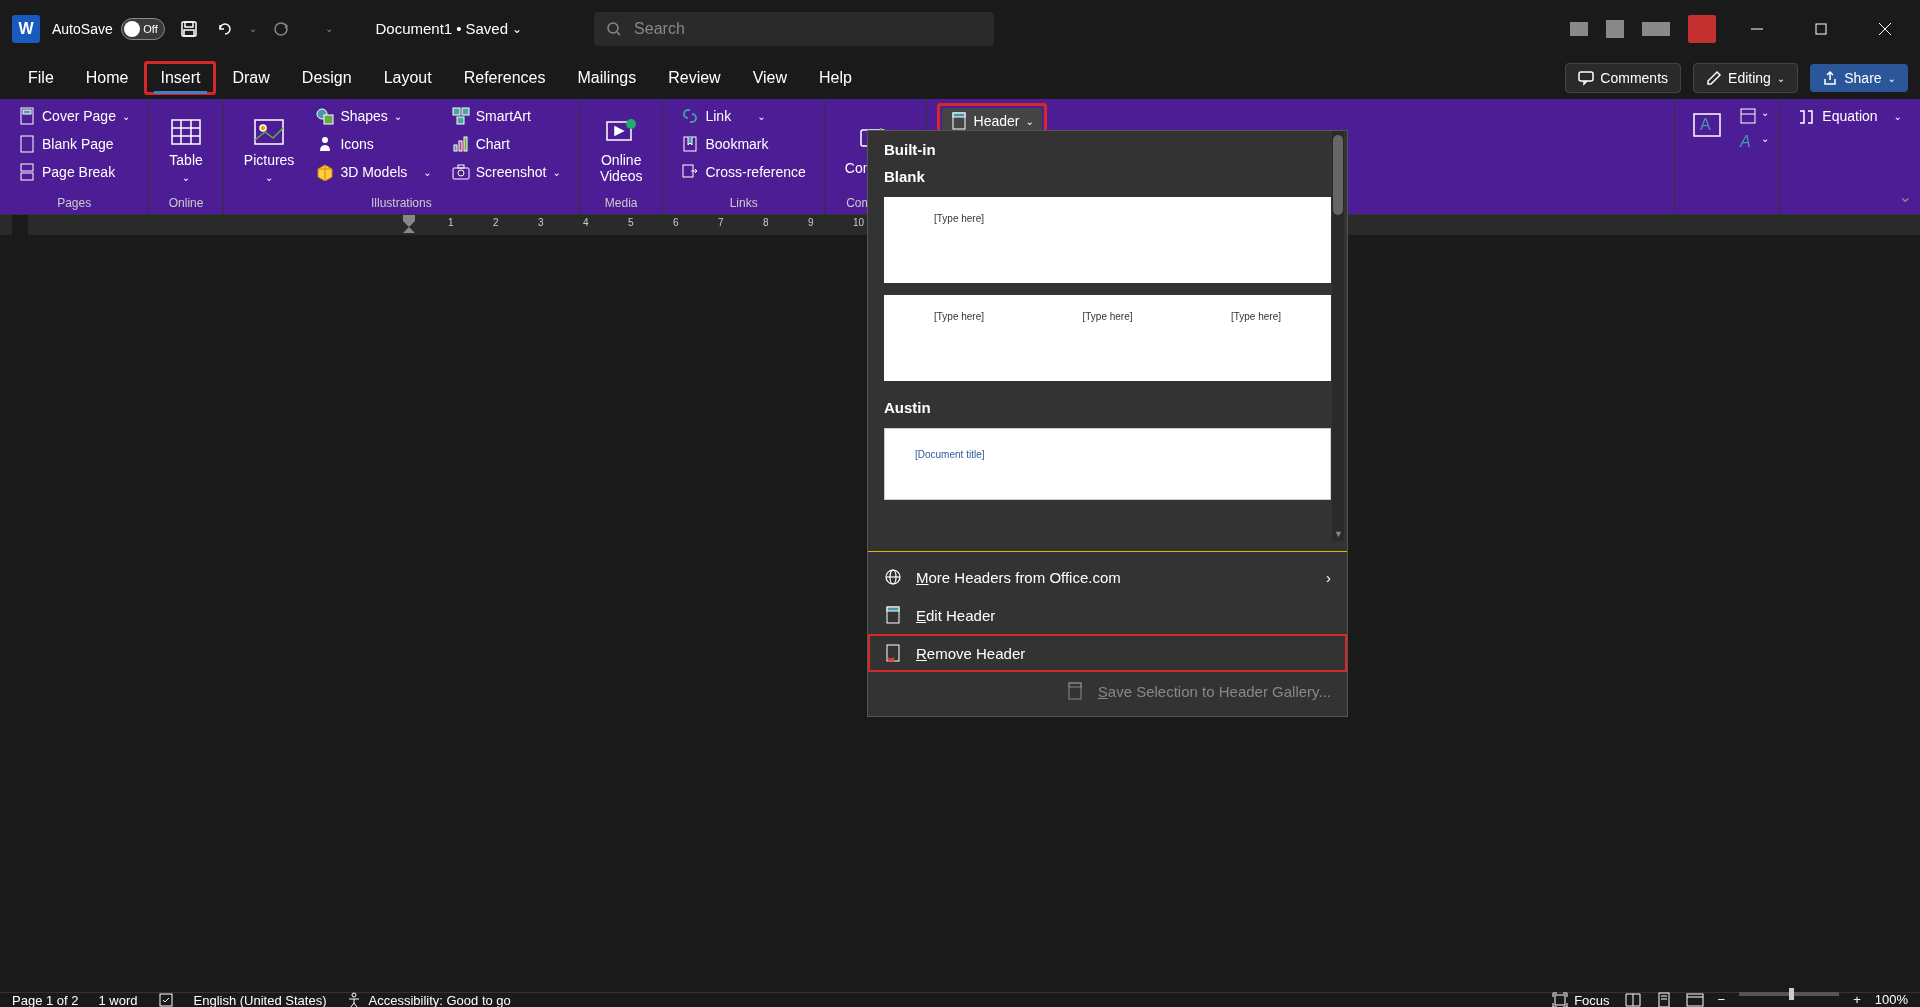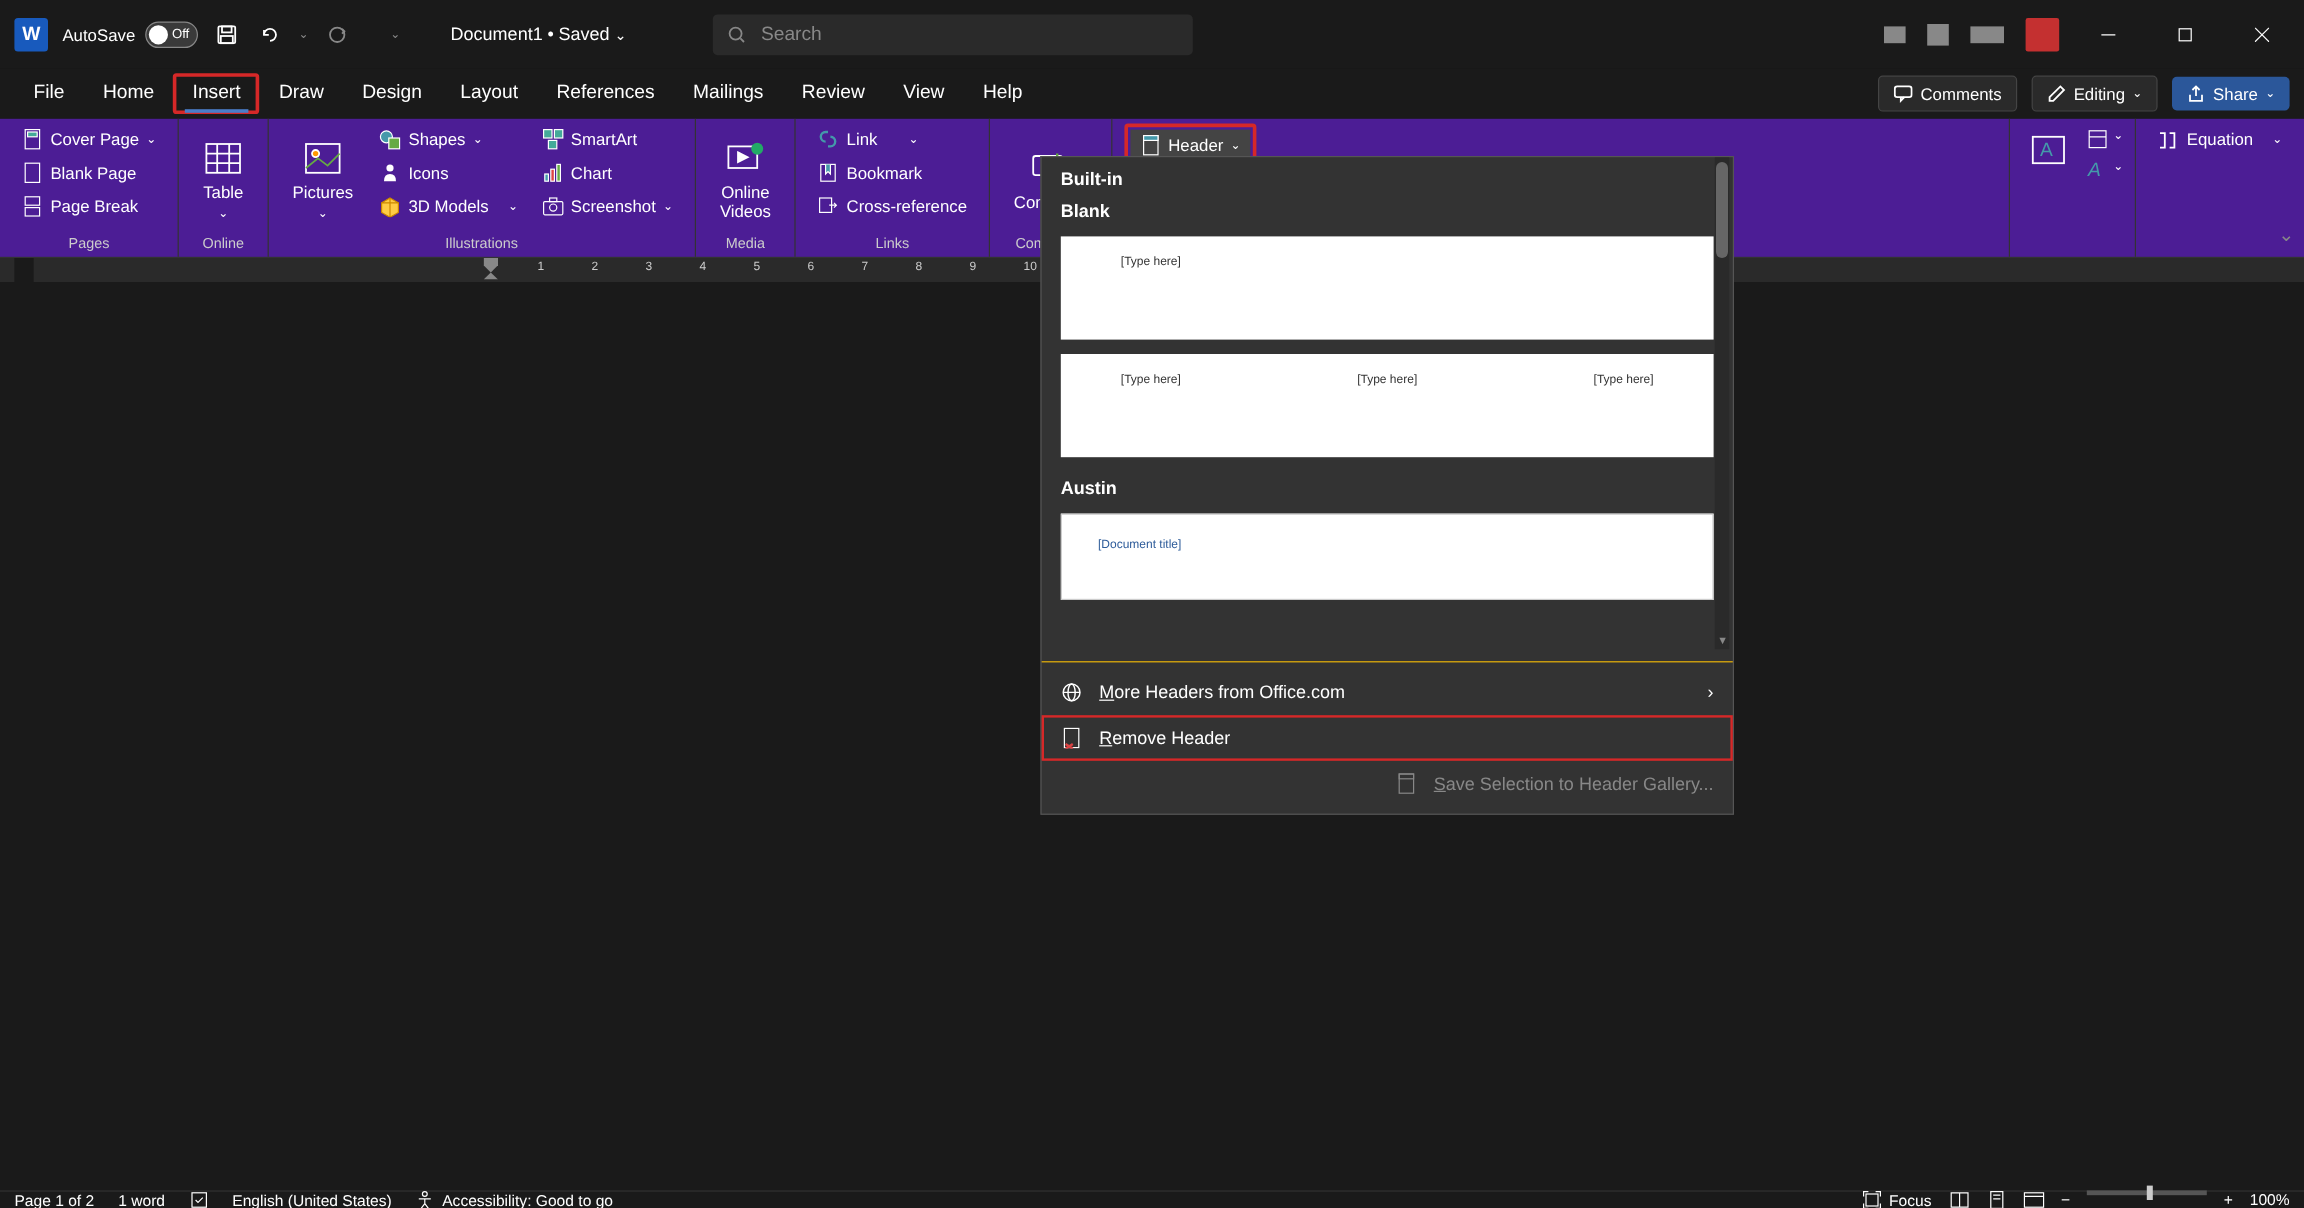--- a/index.html
+++ b/index.html
@@ -46,21 +46,21 @@
 .ruler-h { height: 20px; background: #2a2a2a; margin-left: 28px; position: relative; font-size: 10px; color: #ccc; }
 .ruler-h span { position: absolute; top: 2px; }
 .ruler-v { width: 20px; background: #2a2a2a; position: absolute; top: 0; bottom: 0; left: 8px; font-size: 10px; color: #ccc; }
 .margin-marker { position: absolute; top: 0; width: 12px; height: 18px; }
 
 
 .doc-area { position: relative; flex: 1; background: #1a1a1a; overflow: hidden; }
 .doc-container { position: relative; height: calc(100% - 20px); }
 
 
-.header-dropdown { position: absolute; left: 867px; top: 130px; width: 578px; background: #333; border: 1px solid #555; z-index: 100; }
+.header-dropdown { position: absolute; left: 867px; top: 130px; width: 481px; background: #333; border: 1px solid #555; z-index: 100; }
 .dd-section { padding: 10px 16px 4px; font-weight: bold; font-size: 15px; }
 .dd-item-title { padding: 6px 16px; font-size: 15px; font-weight: bold; }
 .dd-preview { margin: 6px 16px 12px; background: #fff; height: 86px; position: relative; padding: 16px 50px; display: flex; justify-content: space-between; color: #333; font-size: 10px; }
 .dd-preview.austin { border: 1px solid #ccc; padding: 20px 30px; height: 72px; }
 .dd-austin-title { color: #2e5c9a; font-size: 10px; }
 .dd-scroll { position: absolute; right: 3px; top: 0; width: 12px; height: 410px; background: #2a2a2a; }
 .dd-thumb { width: 10px; height: 80px; background: #666; margin: 4px 1px; border-radius: 5px; }
 .dd-bottom { border-top: 1px solid #eab308; padding: 6px 0; }
 .dd-menu-item { display: flex; align-items: center; gap: 14px; padding: 10px 16px; font-size: 15px; cursor: pointer; }
 .dd-menu-item.disabled { color: #888; cursor: default; justify-content: flex-end; }
@@ -506,20 +506,29 @@
     <div class="dd-menu-item">
       <span class="icon-small">
           <svg width="18" height="18" fill="none" stroke="#fff" stroke-width="1.2">
             <circle cx="9" cy="9" r="7"></circle>
             <ellipse cx="9" cy="9" rx="3" ry="7"></ellipse>
             <line x1="2" y1="9" x2="16" y2="9"></line>
           </svg>
         </span>
       <span><span class="underline-letter">M</span><span>ore Headers from Office.com</span></span>
       <span class="dd-arrow">›</span>
+    </div>
+    <div class="dd-menu-item">
+      <span class="icon-small">
+          <svg width="16" height="18" fill="none" stroke="#fff">
+            <rect x="2" y="1" width="12" height="16"></rect>
+            <rect x="2" y="1" width="12" height="4" fill="#49a"></rect>
+          </svg>
+        </span>
+      <span><span class="underline-letter">E</span><span>dit Header</span></span>
     </div>
     <div class="dd-menu-item highlighted">
       <span class="icon-small">
           <svg width="16" height="18" fill="none" stroke="#fff">
             <rect x="2" y="1" width="12" height="16"></rect>
             <line x1="3" y1="14" x2="9" y2="18" stroke="#d44" stroke-width="2"></line>
             <line x1="9" y1="14" x2="3" y2="18" stroke="#d44" stroke-width="2"></line>
           </svg>
         </span>
       <span><span class="underline-letter">R</span><span>emove Header</span></span>

